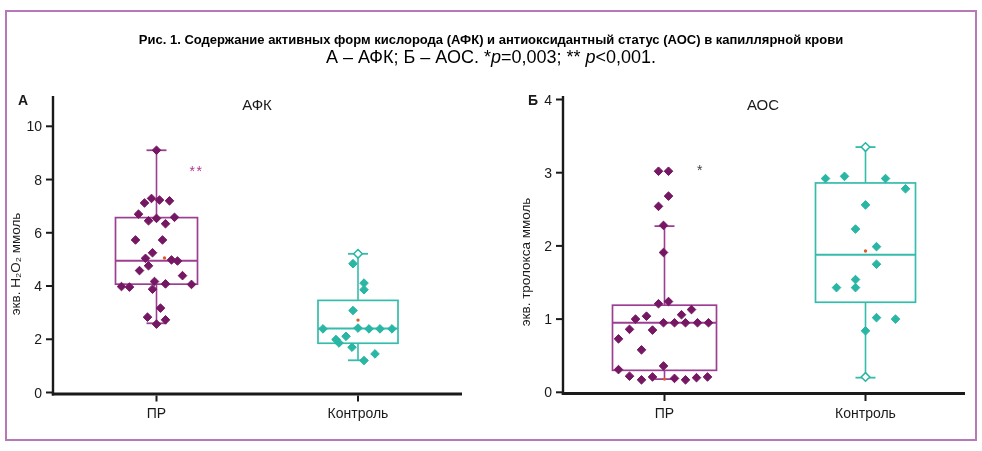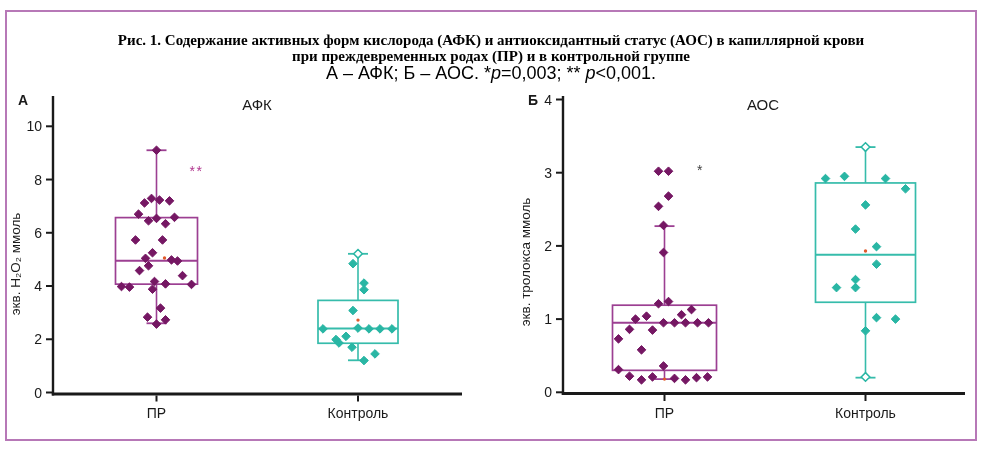--- a/index.html
+++ b/index.html
@@ -1,34 +1,33 @@
 <!DOCTYPE html>
 <html><head>
 <meta charset="utf-8">
 <style>
   html,body{margin:0;padding:0;background:#fff;}
   body{width:982px;height:451px;position:relative;overflow:hidden;
        font-family:"Liberation Sans","DejaVu Sans",sans-serif;}
   .frame{position:absolute;left:5px;right:5px;top:10px;bottom:10px;
          border:2px solid #b778b7;background:#ffffff;}
   .caption{position:absolute;left:0;top:32px;width:100%;text-align:center;color:#000;}
-  .cap-bold{font-weight:bold;font-size:15px;line-height:16px;font-family:Liberation Serif, serif;}
+  .cap-bold{font-weight:bold;font-size:13px;line-height:16px;}
   .cap-note{font-size:18px;line-height:16px;margin-top:1px;}
   .cap-note i{font-style:italic;}
   svg text{font-family:"Liberation Sans","DejaVu Sans",sans-serif;}
   #chart-canvas{position:absolute;left:0;top:0;}
 </style>
 </head>
 <body>
 
 <div class="frame" style="border-color: rgb(183, 120, 183);"></div>
 
 <div class="caption">
   <div class="cap-bold">Рис. 1. Содержание активных форм кислорода (АФК) и антиоксидантный статус (АОС) в капиллярной крови</div>
-  <div class="cap-bold">при преждевременных родах (ПР) и в контрольной группе</div>
   <div class="cap-note"><span>А – АФК; Б – АОС. *</span><i>p</i><span>=0,003; ** </span><i>p</i><span>&lt;0,001.</span></div>
 </div>
 
 <svg id="chart-canvas" width="982" height="451" viewBox="0 0 982 451">
     <g>
       <line x1="46" y1="392.5" x2="53" y2="392.5" stroke="#1a1a1a" stroke-width="2"></line>
       <text x="42" y="397.5" text-anchor="end" font-size="14" fill="#1a1a1a">0</text>
       <line x1="46" y1="339.26" x2="53" y2="339.26" stroke="#1a1a1a" stroke-width="2"></line>
       <text x="42" y="344.26" text-anchor="end" font-size="14" fill="#1a1a1a">2</text>
       <line x1="46" y1="286.02" x2="53" y2="286.02" stroke="#1a1a1a" stroke-width="2"></line>

